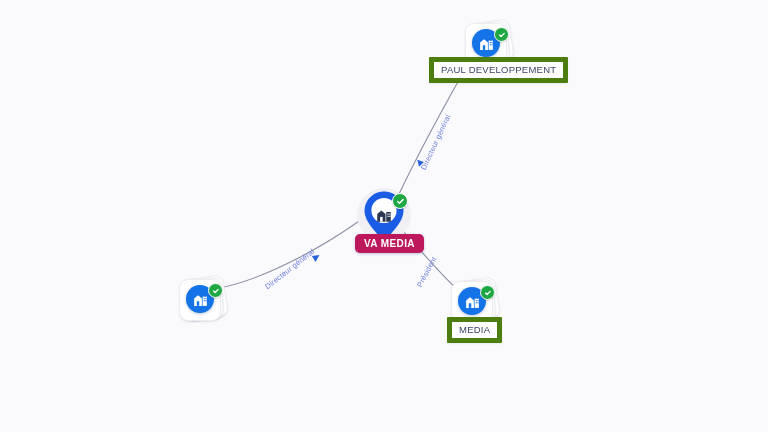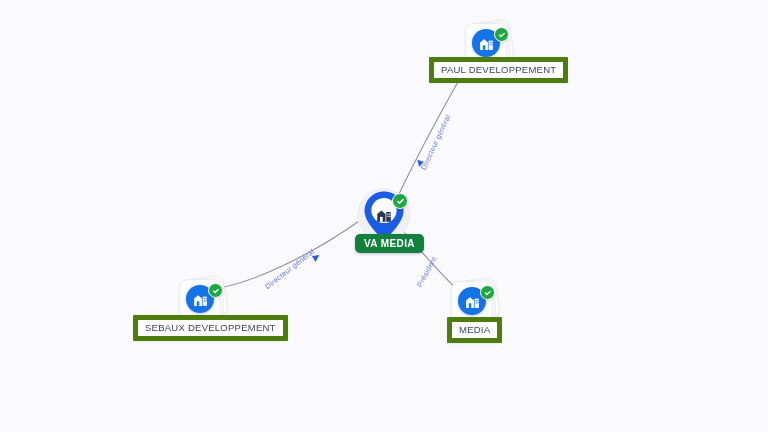--- a/index.html
+++ b/index.html
@@ -101,21 +101,21 @@
     border-radius: 50%;
     background: #f0f0f4;
     transform: translate(-27px, -27px);
   }
   .pin-shape {
     position: absolute;
     transform: translate(-21px, -25px);
   }
   .pin-label {
     position: absolute;
-    background: #15803d;
+    background: #be185d;
     color: #ffffff;
     border-radius: 5px;
     font-size: 10px;
     font-weight: bold;
     letter-spacing: 0.4px;
     padding: 4px 9px;
     white-space: nowrap;
     box-shadow: 0 1px 3px rgba(20,50,150,0.28);
     line-height: 1.1;
   }
@@ -191,21 +191,20 @@
         <rect x="19" y="13" width="1.6" height="1.6" fill="#1473e6"></rect>
         <rect x="6.8" y="14.5" width="3.4" height="6.5" fill="#1473e6"></rect>
       </svg>
     </div>
     <div class="check-badge" style="left:8px; top:-16px;">
       <svg width="8" height="8" viewBox="0 0 12 12">
         <path d="M2.4 6.1 L4.6 8.3 L9.4 3.5" stroke="#ffffff" stroke-width="1.9" fill="none" stroke-linecap="round" stroke-linejoin="round"></path>
       </svg>
     </div>
   </div>
-  <div class="node-label" style="left:133px; top:315px;">SEBAUX DEVELOPPEMENT</div>
 
   <div class="node" style="left:472px; top:301px;">
     <div class="stack-card stack-c3"></div>
     <div class="stack-card stack-c2"></div>
     <div class="stack-card stack-c1"></div>
     <div class="circle-icon">
       <svg width="17" height="17" viewBox="0 0 24 24" fill="none">
         <path d="M3 21 V10.5 L8.5 6 L14 10.5 V21 Z" fill="#ffffff"></path>
         <rect x="15" y="8" width="6" height="13" fill="#ffffff"></rect>
         <rect x="16.5" y="10" width="1.6" height="1.6" fill="#1473e6"></rect>

